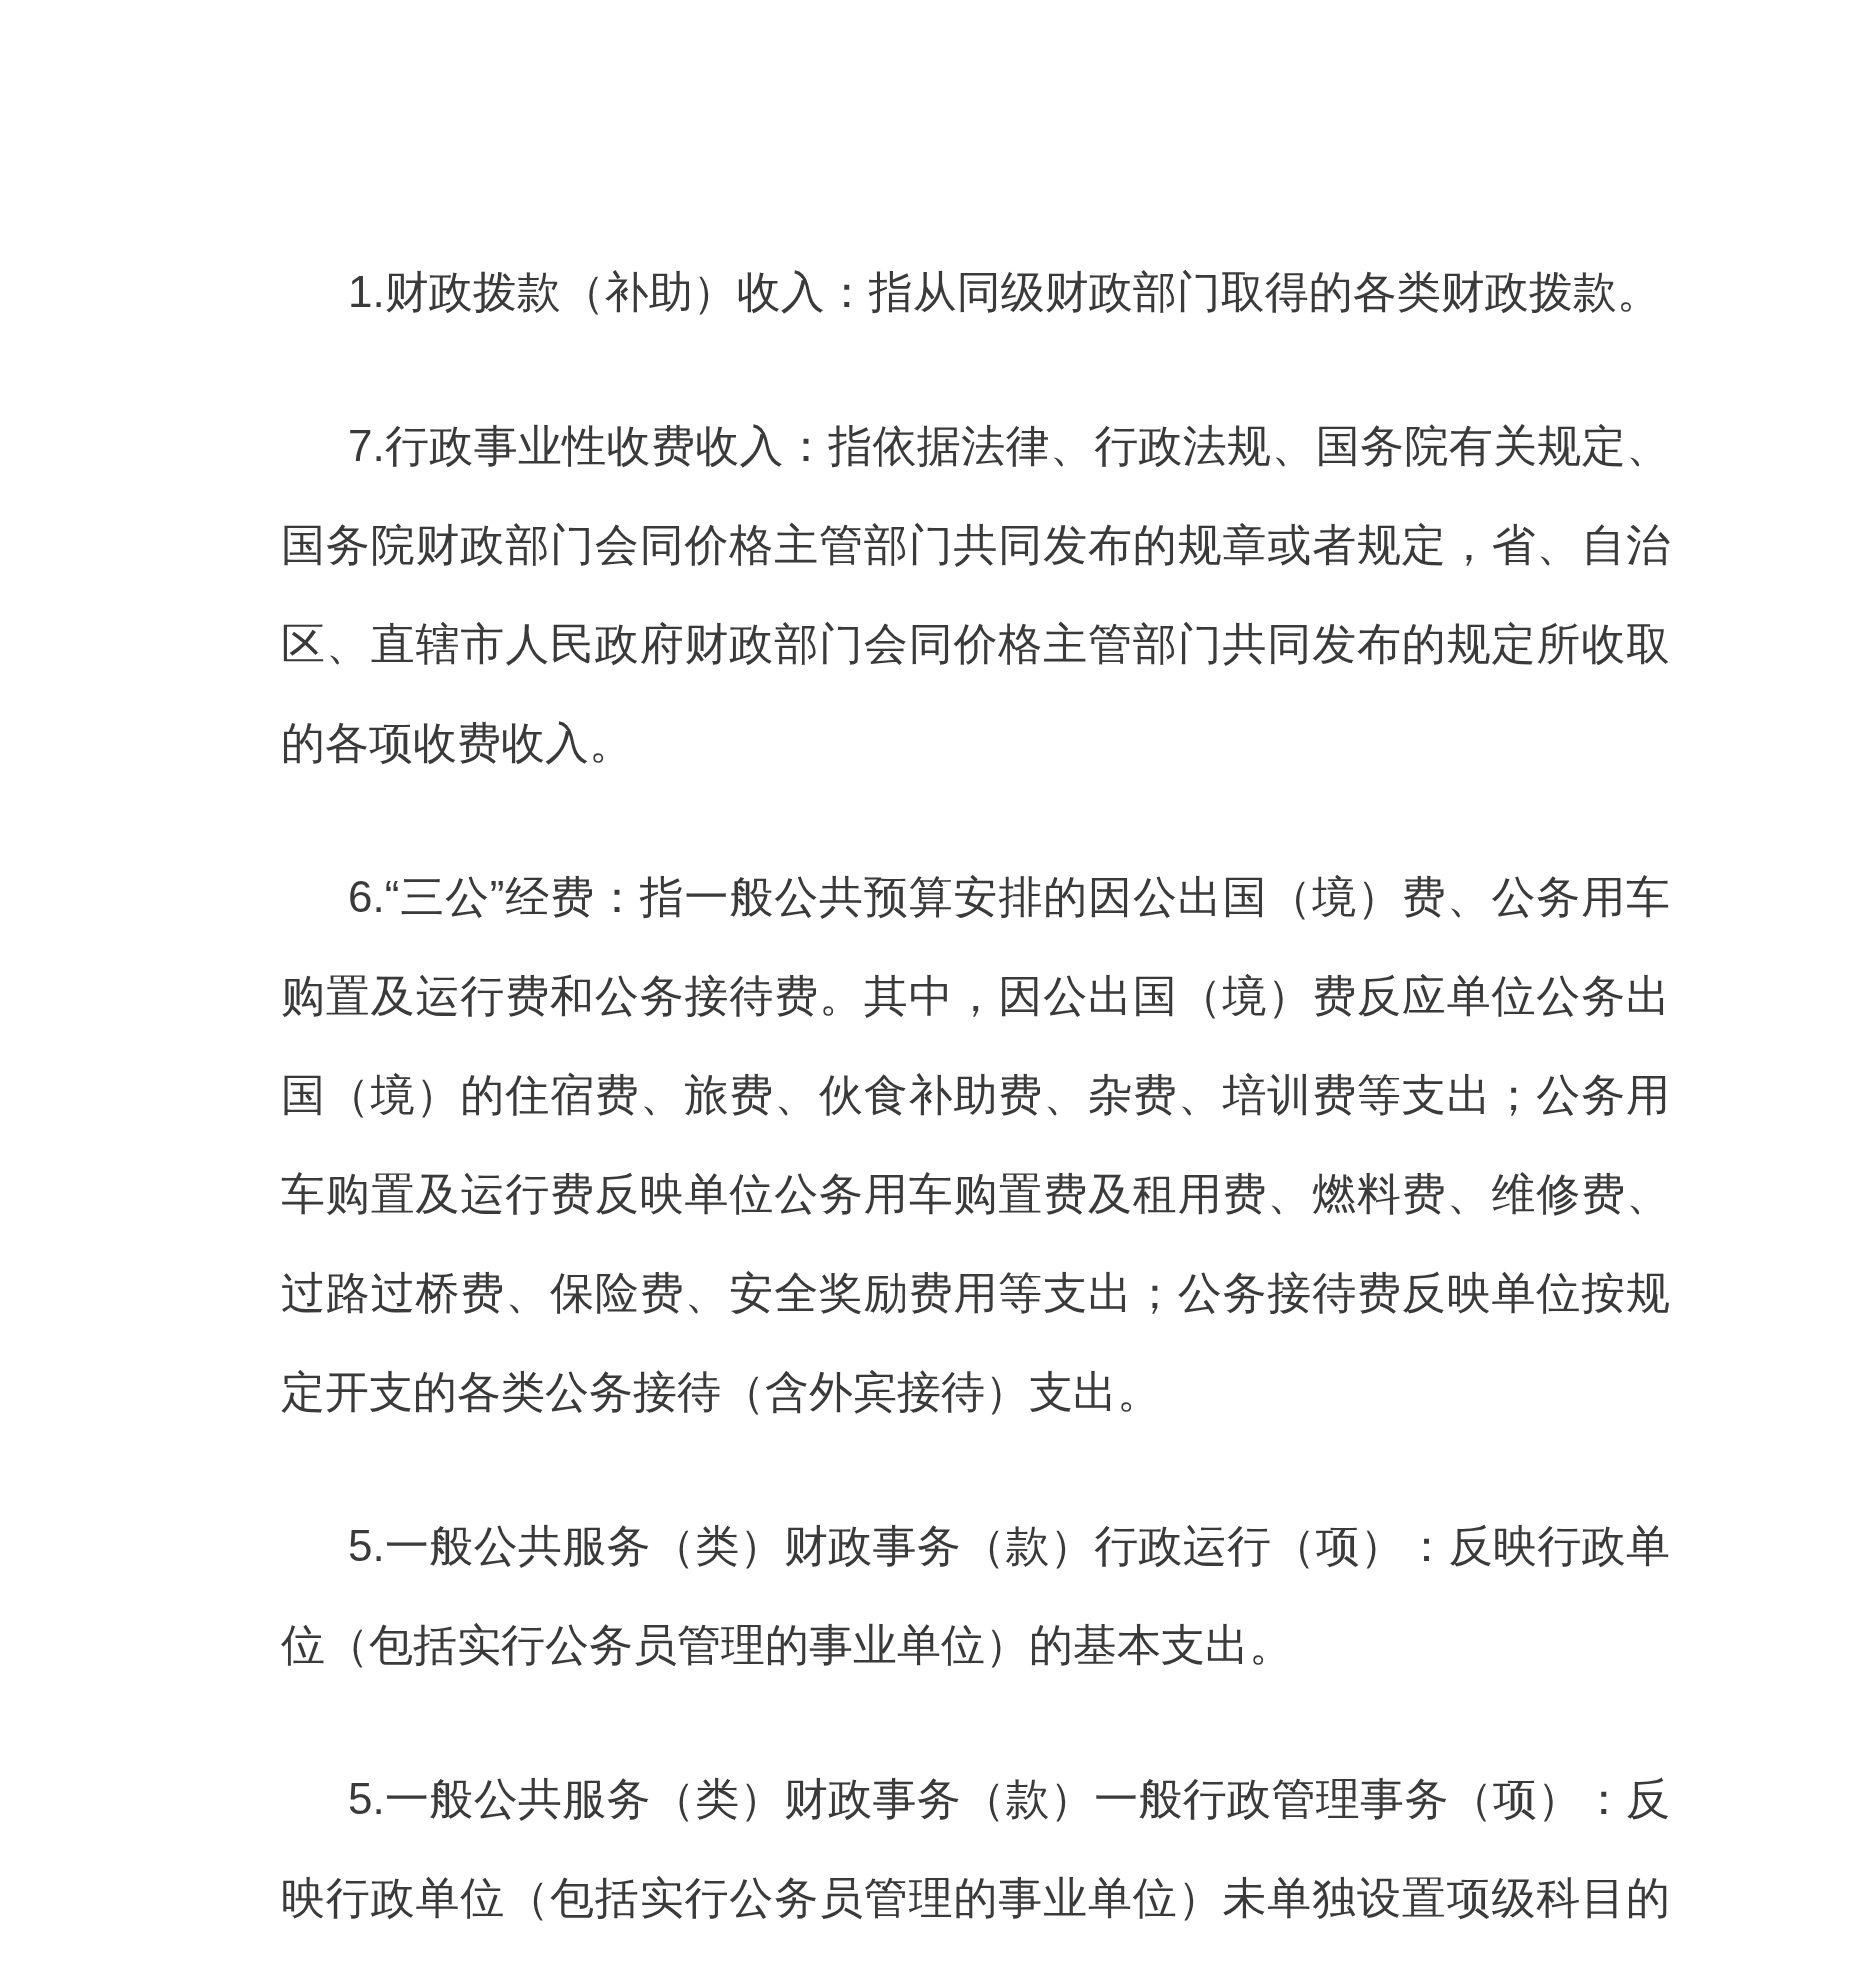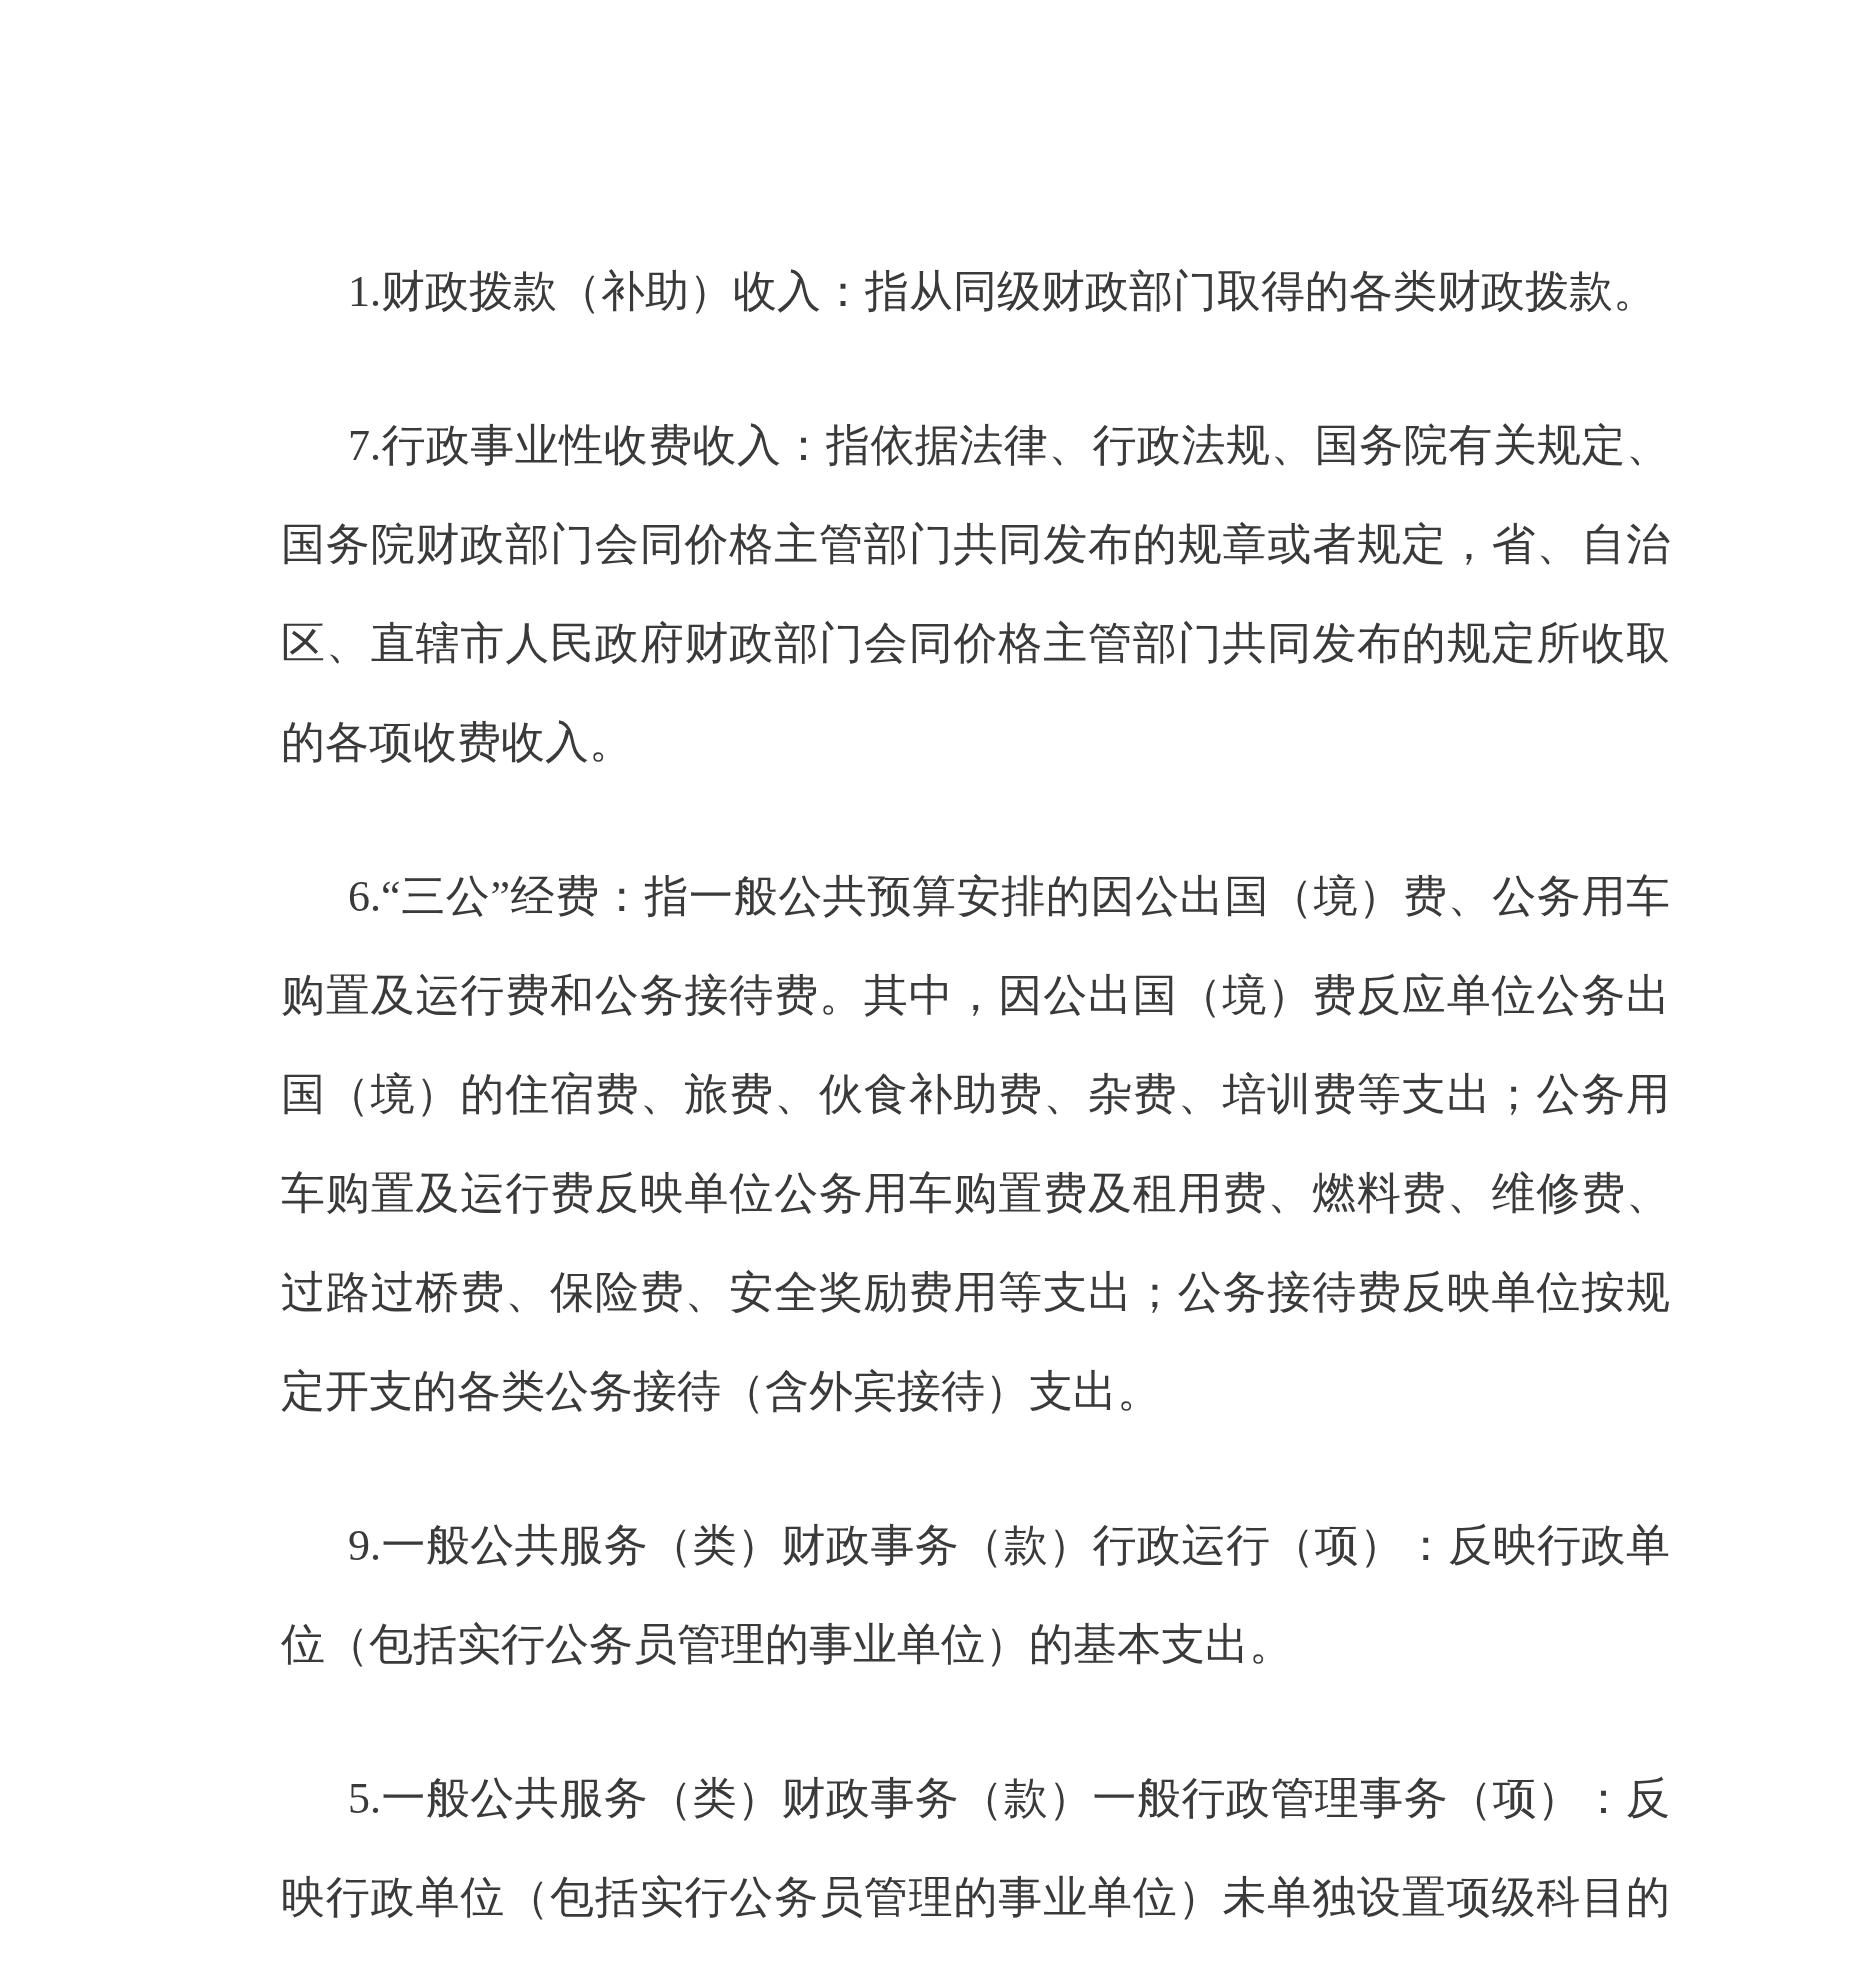--- a/index.html
+++ b/index.html
@@ -24,32 +24,31 @@
     font-size: 44px;
     line-height: 99px;
     text-align: justify;
     letter-spacing: 0;
     word-break: normal;
     overflow-wrap: break-word;
   }
   .doc-body p {
     margin: 0 10px 55px 0;
     text-indent: 67px;
-    font-family: Liberation Serif, serif;
   }
   .doc-body p:last-child {
     margin-bottom: 0;
   }
 </style>
 </head>
 <body>
 
 <div class="page">
   <div class="doc-body">
     <p>1.财政拨款（补助）收入：指从同级财政部门取得的各类财政拨款。</p>
     <p>7.行政事业性收费收入：指依据法律、行政法规、国务院有关规定、国务院财政部门会同价格主管部门共同发布的规章或者规定，省、自治区、直辖市人民政府财政部门会同价格主管部门共同发布的规定所收取的各项收费收入。</p>
     <p>6.“三公”经费：指一般公共预算安排的因公出国（境）费、公务用车购置及运行费和公务接待费。其中，因公出国（境）费反应单位公务出国（境）的住宿费、旅费、伙食补助费、杂费、培训费等支出；公务用车购置及运行费反映单位公务用车购置费及租用费、燃料费、维修费、过路过桥费、保险费、安全奖励费用等支出；公务接待费反映单位按规定开支的各类公务接待（含外宾接待）支出。</p>
-    <p>9.一般公共服务（类）财政事务（款）行政运行（项）：反映行政单位（包括实行公务员管理的事业单位）的基本支出。</p>
+    <p>5.一般公共服务（类）财政事务（款）行政运行（项）：反映行政单位（包括实行公务员管理的事业单位）的基本支出。</p>
     <p>5.一般公共服务（类）财政事务（款）一般行政管理事务（项）：反映行政单位（包括实行公务员管理的事业单位）未单独设置项级科目的其他项目支出。</p>
 
   </div>
 </div>
 
 
 </body></html>

